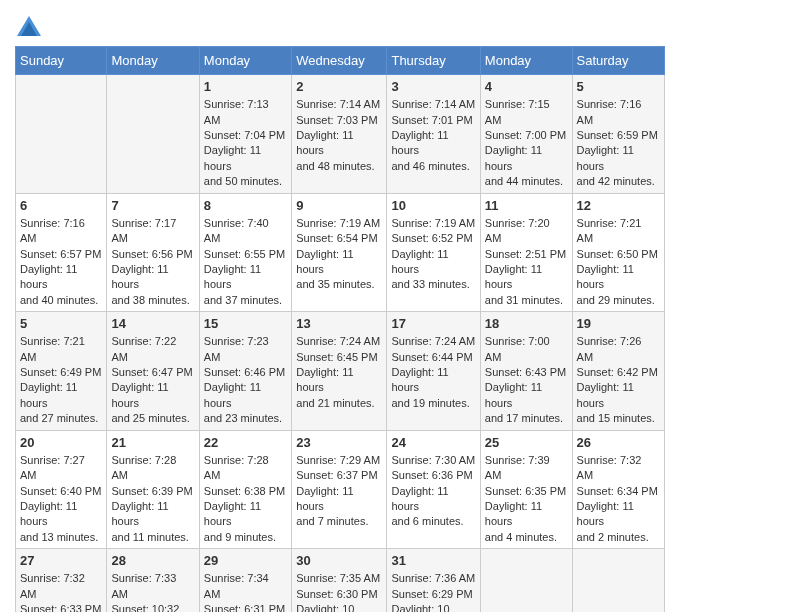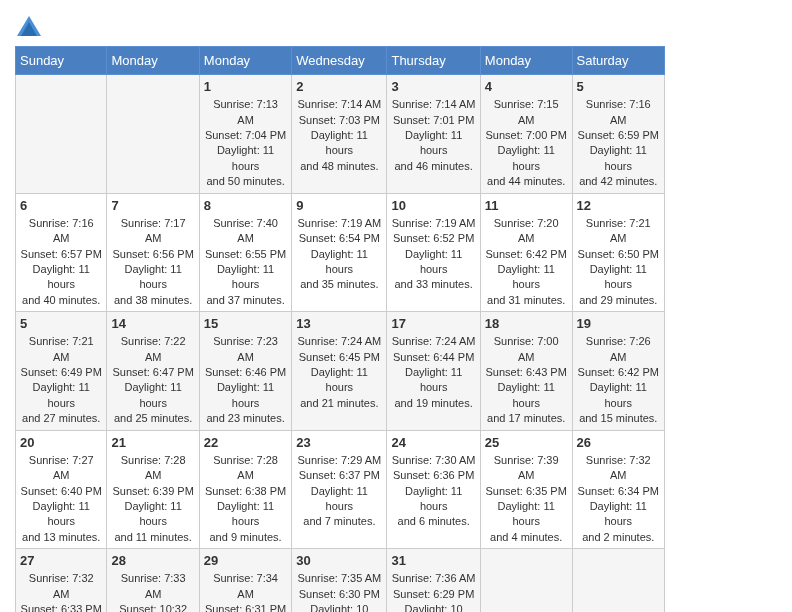--- a/index.html
+++ b/index.html
@@ -91,21 +91,20 @@
     .day-num {
       font-weight: bold;
       font-size: 13px;
       display: block;
       margin-bottom: 1px;
     }
     .cell-content {
       white-space: pre-line;
       font-size: 11px;
       line-height: 1.4;
-      text-align: center;
     }
   </style>
 </head>
 <body>
 
 <div class="page">
   <div class="header">
     <div class="logo">
       <svg class="logo-icon" viewBox="0 0 28 28">
         <polygon points="14,2 26,22 2,22" fill="#4a90d9"></polygon>
@@ -206,21 +205,21 @@
           <td>
             <span class="day-num">10</span>
             <div class="cell-content">Sunrise: 7:19 AM
 Sunset: 6:52 PM
 Daylight: 11 hours
 and 33 minutes.</div>
           </td>
           <td>
             <span class="day-num">11</span>
             <div class="cell-content">Sunrise: 7:20 AM
-Sunset: 6:42 PM
+Sunset: 2:51 PM
 Daylight: 11 hours
 and 31 minutes.</div>
           </td>
           <td>
             <span class="day-num">12</span>
             <div class="cell-content">Sunrise: 7:21 AM
 Sunset: 6:50 PM
 Daylight: 11 hours
 and 29 minutes.</div>
           </td>

